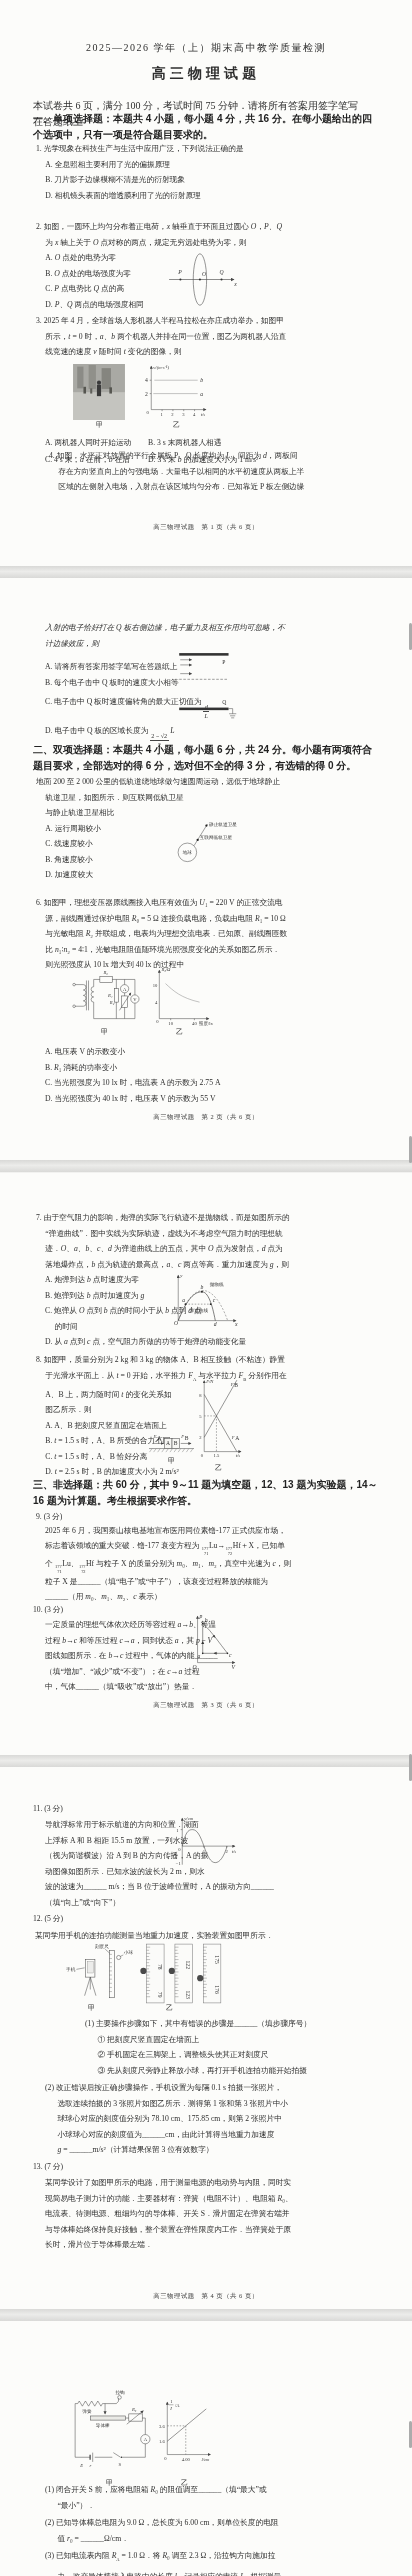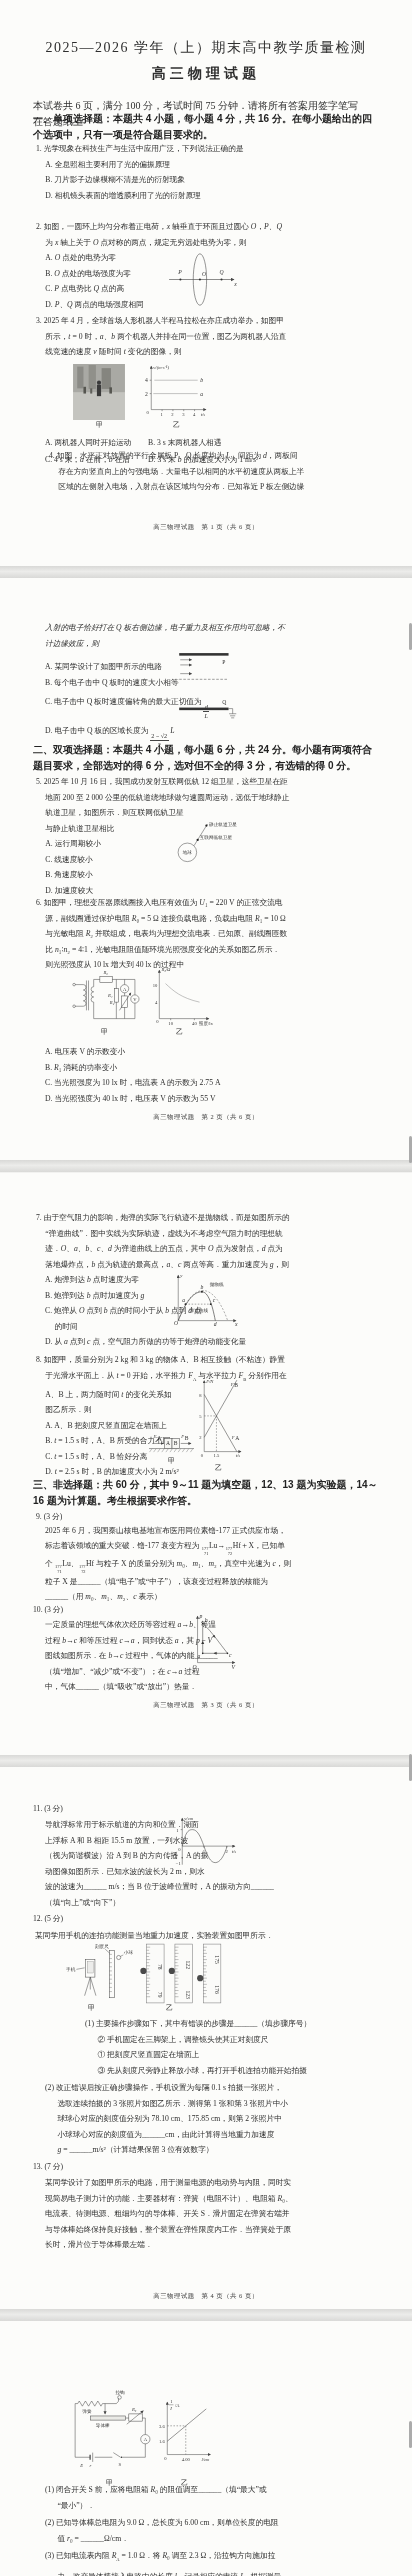--- a/index.html
+++ b/index.html
@@ -7,21 +7,21 @@
        font-family:"Liberation Serif",serif;color:#2e2e2e;}
   .page{position:absolute;left:0;width:412px;background:#fcfcfa;}
   .gap{position:absolute;left:0;width:412px;background:linear-gradient(#d9d9d7,#ececea 45%,#d9d9d7);}
   .p{position:absolute;}
   .blk{position:absolute;font:7.7px/15.5px "Liberation Serif",serif;color:#2e2e2e;}
   .blk .ln{white-space:nowrap;}
   .hang .ln+.ln{margin-left:9.3px;}
   .sub .ln+.ln{margin-left:12.4px;}
   .sec{font-family:"Liberation Sans",sans-serif;font-weight:700;font-size:10px;color:#222;}
   .center{text-align:center;left:0;width:412px;}
-  .hdr1{font-size:14px;letter-spacing:1.5px;}
+  .hdr1{font-size:10px;letter-spacing:1.5px;}
   .hdr2{font-size:14px;font-weight:700;letter-spacing:4.1px;}
   .note{font-size:10px;}
   .foot{font-size:6.4px;color:#3a3a3a;letter-spacing:0.5px;}
   .cap{position:absolute;font:7px/8.2px "Liberation Serif",serif;color:#333;}
   i{font-style:italic;}
   sub{font-size:4.6px;}
   .fr{display:inline-flex;flex-direction:column;align-items:center;vertical-align:-0.85em;
       line-height:1.05;font-size:6.2px;margin:0 1.5px;}
   .fr .fn{border-bottom:0.5px solid #444;padding:0 1.5px 0.5px;}
   .fr .fd{padding-top:0.5px;}
@@ -146,21 +146,21 @@
 
 <div class="gap" style="top:566px;height:12.4px;"></div>
 
 
 <div class="page" style="top:578px;height:582px;">
   <div class="blk" style="top:42px;left:45px;width:289px;font-style:italic;">
       <div class="ln">入射的电子恰好打在 Q 板右侧边缘，电子重力及相互作用均可忽略，不</div>
       <div class="ln">计边缘效应，则</div>
     </div>
   <div class="blk" style="top:81px;left:45px;width:144px;">
-      <div class="ln">A. 某同学设计了如图甲所示的电路</div>
+      <div class="ln">A. 请将所有答案用签字笔写在答题纸上</div>
     </div>
   <div class="blk" style="top:97px;left:45px;width:144px;">
       <div class="ln">B. 每个电子击中 Q 板时的速度大小相等</div>
     </div>
   <div class="blk" style="top:114px;left:45px;width:155px;line-height:20.6px;">
       <div class="ln">C. 电子击中 Q 板时速度偏转角的最大正切值为<span class="fr">
           <span class="fn"><i>d</i></span>
           <span class="fd"><i>L</i></span>
         </span></div>
     </div>
@@ -185,21 +185,20 @@
     <line x1="99" y1="124" x2="113" y2="124" stroke="#444"></line>
       <line x1="101" y1="128" x2="111" y2="128" stroke="#444"></line>
       <line x1="103" y1="132" x2="109" y2="132" stroke="#444"></line>
   </svg>
 
   <div class="blk sec" style="top:164px;left:33px;width:309px;">
       <div class="ln">二、双项选择题：本题共 4 小题，每小题 6 分，共 24 分。每小题有两项符合</div>
       <div class="ln">题目要求，全部选对的得 6 分，选对但不全的得 3 分，有选错的得 0 分。</div>
     </div>
   <div class="blk hang" style="top:196px;left:36px;width:299px;">
-      <div class="ln">5. 2025 年 10 月 16 日，我国成功发射互联网低轨 12 组卫星，这些卫星在距</div>
       <div class="ln">地面 200 至 2 000 公里的低轨道绕地球做匀速圆周运动，远低于地球静止</div>
       <div class="ln">轨道卫星，如图所示．则互联网低轨卫星</div>
       <div class="ln">与静止轨道卫星相比</div>
       <div class="ln">A. 运行周期较小</div>
       <div class="ln">C. 线速度较小</div>
       <div class="ln">B. 角速度较小</div>
       <div class="ln">D. 加速度较大</div>
     </div>
 
   <svg class="p" style="left:175px;top:237px;" width="67" height="52" viewBox="0 0 130 100">
@@ -559,22 +558,22 @@
       <text transform="rotate(90 290,30)" x="290" y="30" text-anchor="middle">175</text>
       <text transform="rotate(90 290,88)" x="290" y="88" text-anchor="middle">176</text>
       <circle cx="262" cy="66" r="6" fill="#4a4a4a"></circle>
     </g>
   </svg>
   <div class="cap" style="left:88px;top:237px;">甲</div>
   <div class="cap" style="left:166px;top:237px;">乙</div>
 
   <div class="blk sub" style="top:249px;left:45px;width:289px;margin-left:40px;">
       <div class="ln">(1) 主要操作步骤如下，其中有错误的步骤是______（填步骤序号）</div>
+      <div class="ln">① 把刻度尺竖直固定在墙面上</div>
       <div class="ln">② 手机固定在三脚架上，调整镜头使其正对刻度尺</div>
-      <div class="ln">① 把刻度尺竖直固定在墙面上</div>
       <div class="ln">③ 先从刻度尺旁静止释放小球，再打开手机连拍功能开始拍摄</div>
     </div>
   <div class="blk sub" style="top:313px;left:45px;width:289px;">
       <div class="ln">(2) 改正错误后按正确步骤操作，手机设置为每隔 0.1 s 拍摄一张照片，</div>
       <div class="ln">选取连续拍摄的 3 张照片如图乙所示．测得第 1 张和第 3 张照片中小</div>
       <div class="ln">球球心对应的刻度值分别为 78.10 cm、175.85 cm，则第 2 张照片中</div>
       <div class="ln">小球球心对应的刻度值为______cm，由此计算得当地重力加速度</div>
       <div class="ln"><i>g</i> = ______m/s²（计算结果保留 3 位有效数字）</div>
     </div>
   <div class="blk" style="top:392px;left:33px;">13. (7 分)</div>

